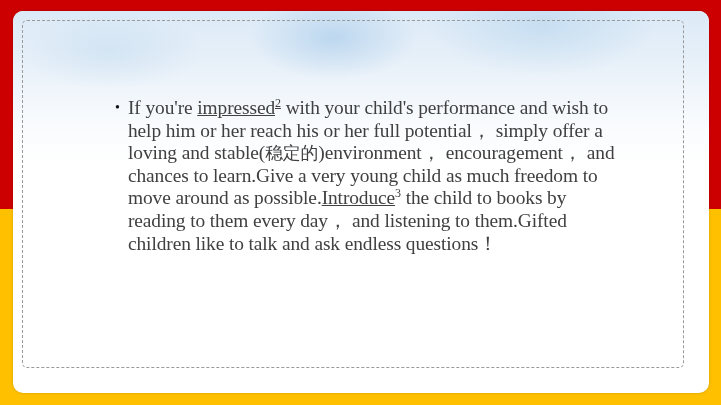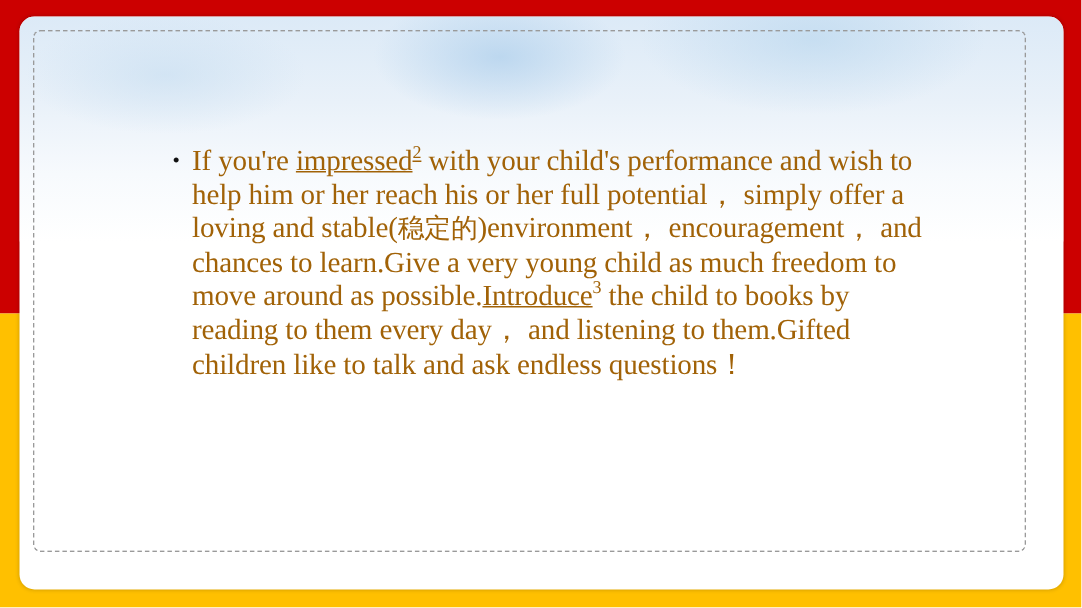--- a/index.html
+++ b/index.html
@@ -88,21 +88,21 @@
     width: 500px;
     margin: 0;
     padding: 0;
     list-style: none;
   }
   .bullet-item {
     position: relative;
     padding-left: 13px;
     font-size: 19.4px;
     line-height: 22.6px;
-    color: #a16207;
+    color: #404040;
     text-align: left;
     letter-spacing: -0.1px;
   }
   .bullet-item::before {
     content: "\2022";
     position: absolute;
     left: 0;
     top: -0.5px;
     font-size: 14px;
     line-height: 22.6px;

